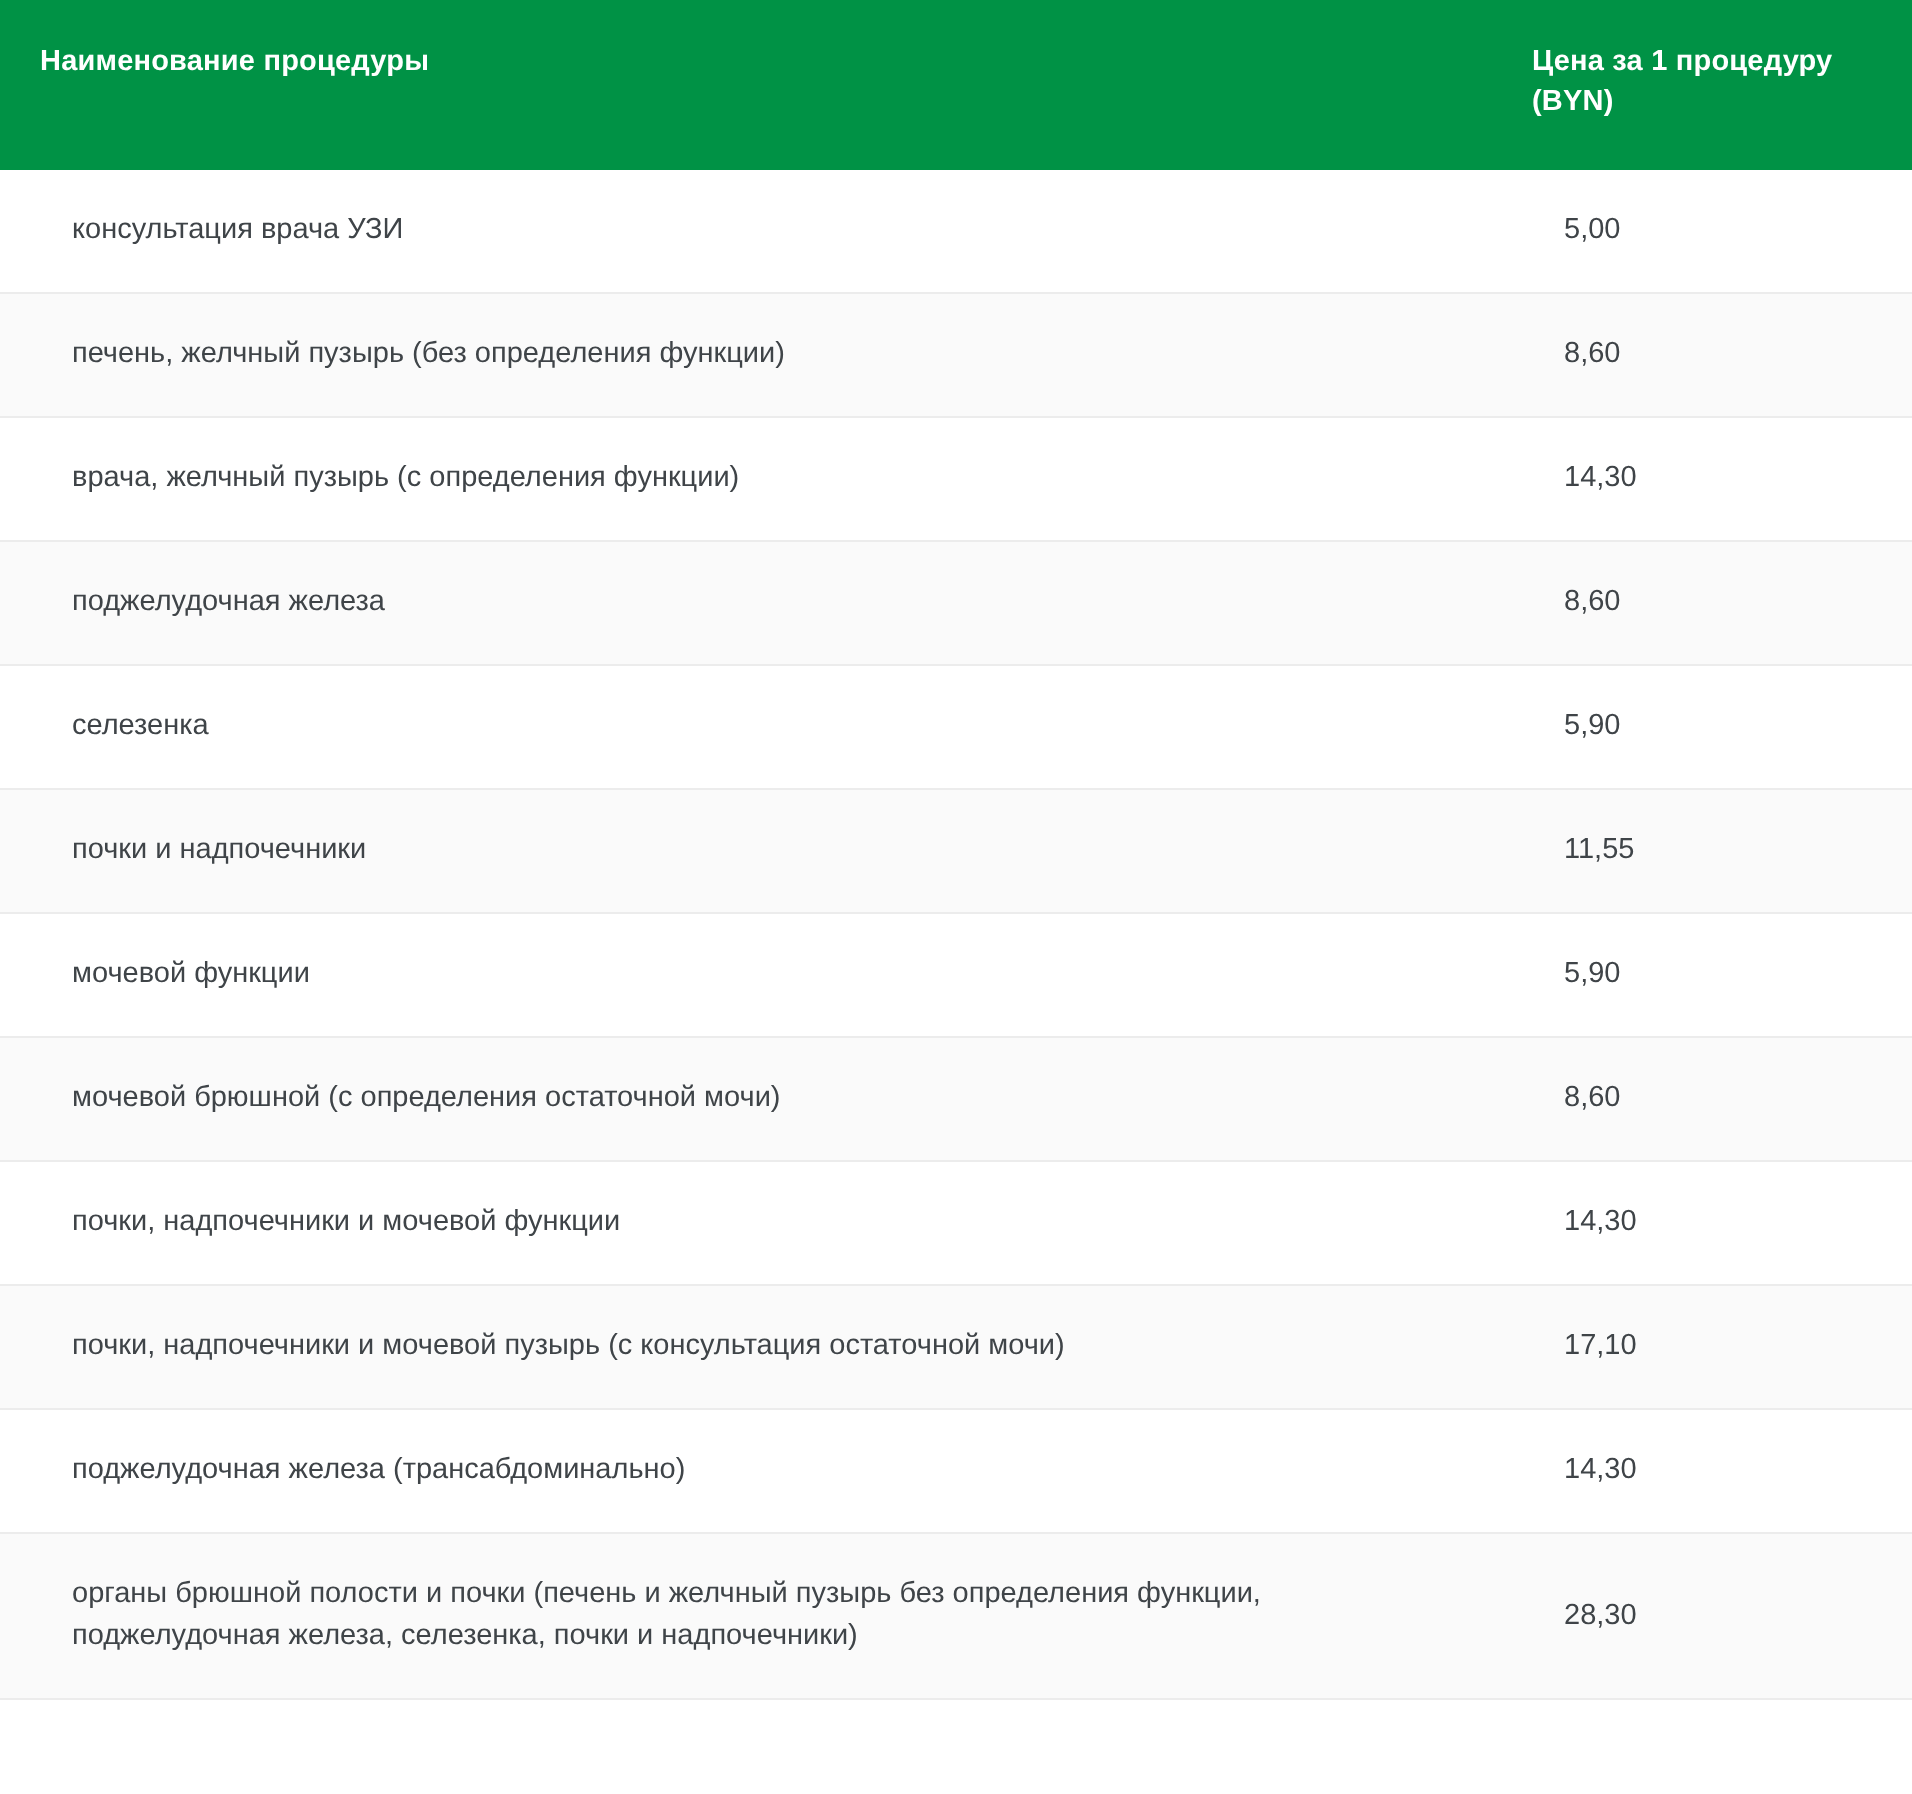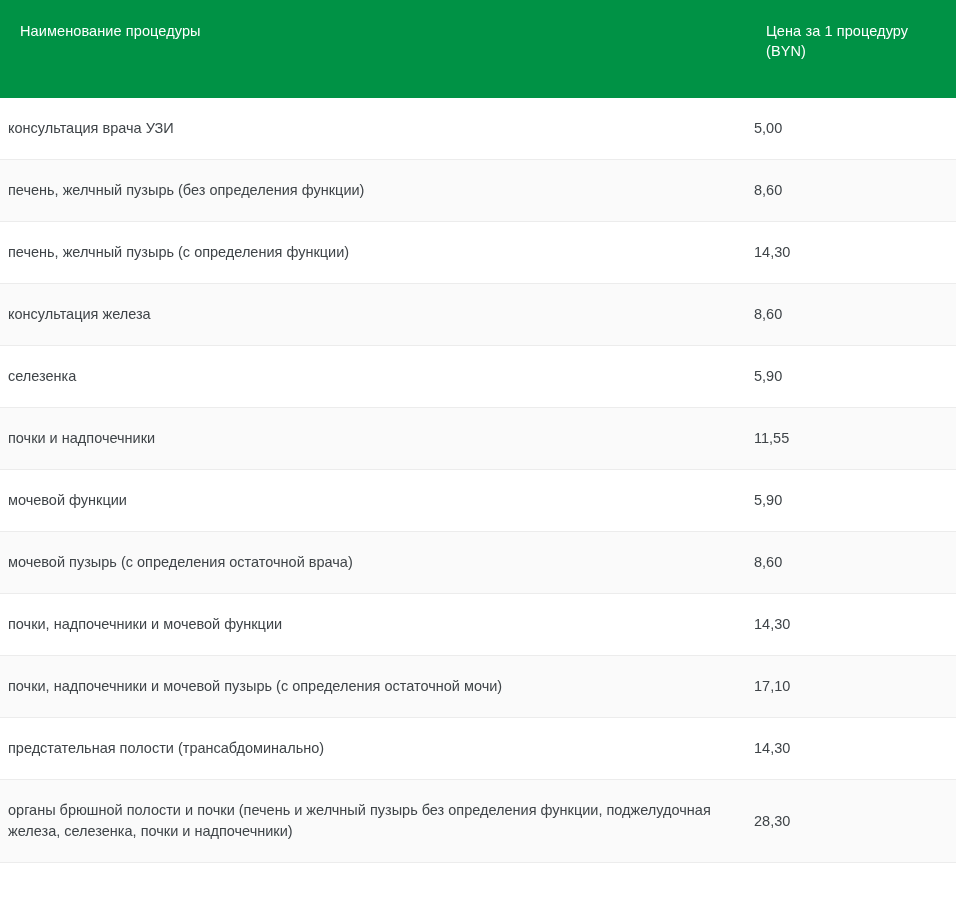--- a/index.html
+++ b/index.html
@@ -16,37 +16,37 @@
   }
   .price-table {
     width: 956px;
     border-collapse: collapse;
     table-layout: fixed;
   }
   .price-table thead th {
     background: #009245;
     color: #ffffff;
     font-size: 14.5px;
-    font-weight: normal;
+    font-weight: bold;
     text-align: left;
     vertical-align: top;
-    padding: 22px 20px 37px 20px;
+    padding: 22px 20px 24px 20px;
     line-height: 1.35;
     letter-spacing: 0.1px;
   }
   .price-table thead th.col-name {
     width: 706px;
   }
   .price-table thead th.col-price {
     width: 250px;
   }
   .price-table tbody td {
     font-size: 14.5px;
     color: #3f4448;
-    padding: 20px 20px 20px 8px;
+    padding: 20px 20px 20px 36px;
     border-bottom: 1px solid #ececec;
     vertical-align: middle;
     line-height: 1.45;
   }
   .price-table tbody tr:nth-child(even) td {
     background: #fafafa;
   }
   .price-table tbody tr:nth-child(odd) td {
     background: #ffffff;
   }
@@ -75,53 +75,53 @@
   <tbody id="table-body">
       <tr>
         <td class="cell-name">консультация врача УЗИ</td>
         <td class="cell-price">5,00</td>
       </tr>
       <tr>
         <td class="cell-name">печень, желчный пузырь (без определения функции)</td>
         <td class="cell-price">8,60</td>
       </tr>
       <tr>
-        <td class="cell-name">печень, желчный пузырь (с определения функции)</td>
+        <td class="cell-name">врача, желчный пузырь (с определения функции)</td>
         <td class="cell-price">14,30</td>
       </tr>
       <tr>
-        <td class="cell-name">консультация железа</td>
+        <td class="cell-name">поджелудочная железа</td>
         <td class="cell-price">8,60</td>
       </tr>
       <tr>
         <td class="cell-name">селезенка</td>
         <td class="cell-price">5,90</td>
       </tr>
       <tr>
         <td class="cell-name">почки и надпочечники</td>
         <td class="cell-price">11,55</td>
       </tr>
       <tr>
         <td class="cell-name">мочевой функции</td>
         <td class="cell-price">5,90</td>
       </tr>
       <tr>
-        <td class="cell-name">мочевой пузырь (с определения остаточной врача)</td>
+        <td class="cell-name">мочевой брюшной (с определения остаточной мочи)</td>
         <td class="cell-price">8,60</td>
       </tr>
       <tr>
         <td class="cell-name">почки, надпочечники и мочевой функции</td>
         <td class="cell-price">14,30</td>
       </tr>
       <tr>
-        <td class="cell-name">почки, надпочечники и мочевой пузырь (с определения остаточной мочи)</td>
+        <td class="cell-name">почки, надпочечники и мочевой пузырь (с консультация остаточной мочи)</td>
         <td class="cell-price">17,10</td>
       </tr>
       <tr>
-        <td class="cell-name">предстательная полости (трансабдоминально)</td>
+        <td class="cell-name">поджелудочная железа (трансабдоминально)</td>
         <td class="cell-price">14,30</td>
       </tr>
       <tr>
         <td class="cell-name">органы брюшной полости и почки (печень и желчный пузырь без определения функции, поджелудочная железа, селезенка, почки и надпочечники)</td>
         <td class="cell-price">28,30</td>
       </tr>
     </tbody>
 </table>
 
 </body></html>

